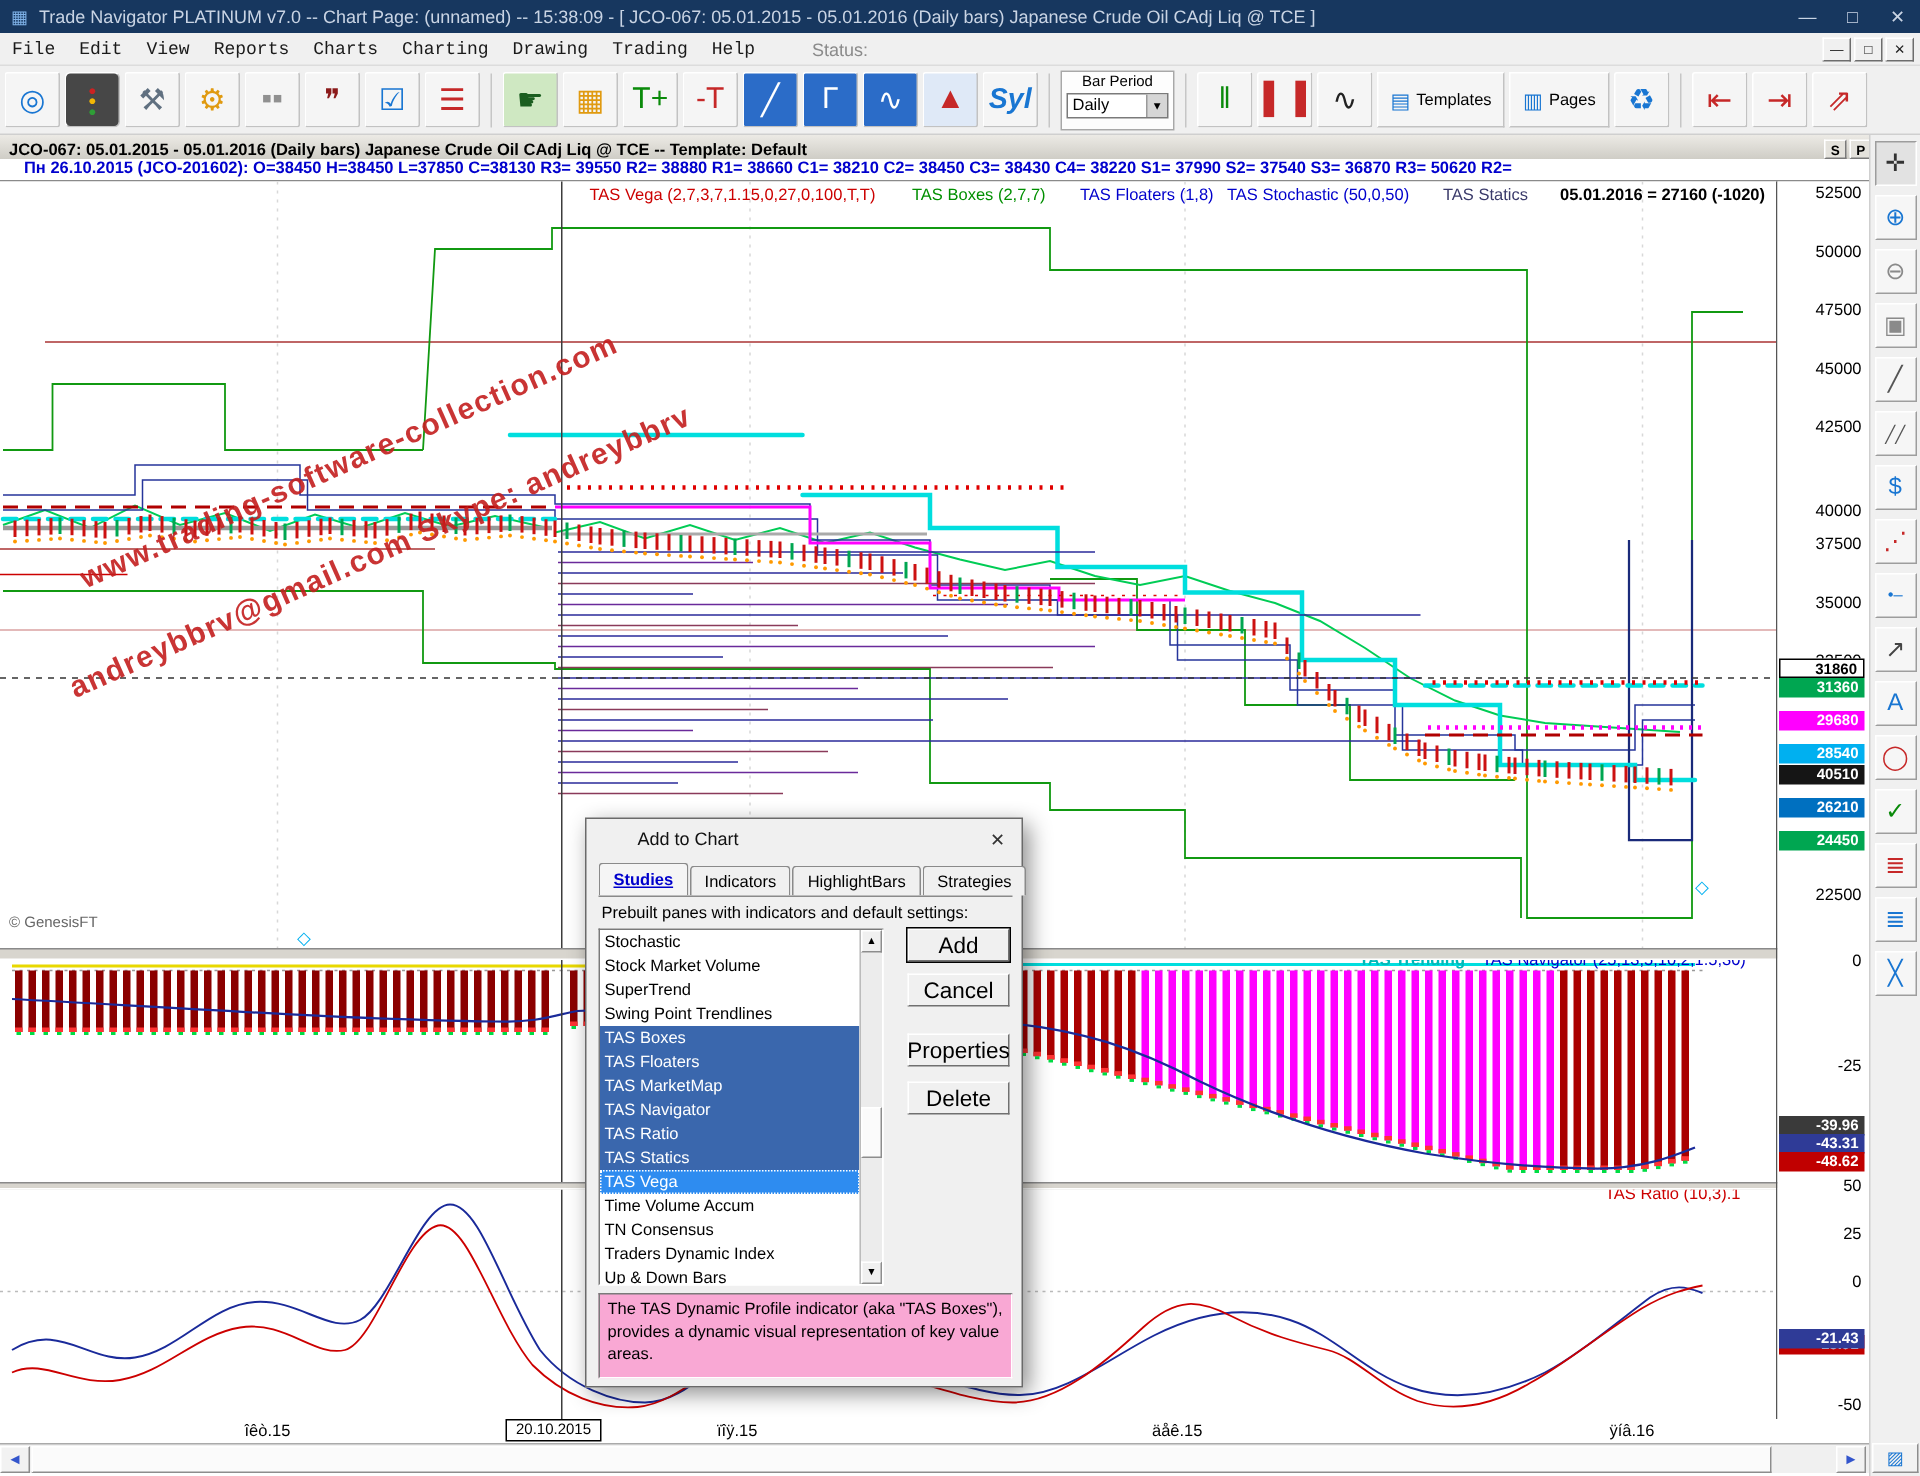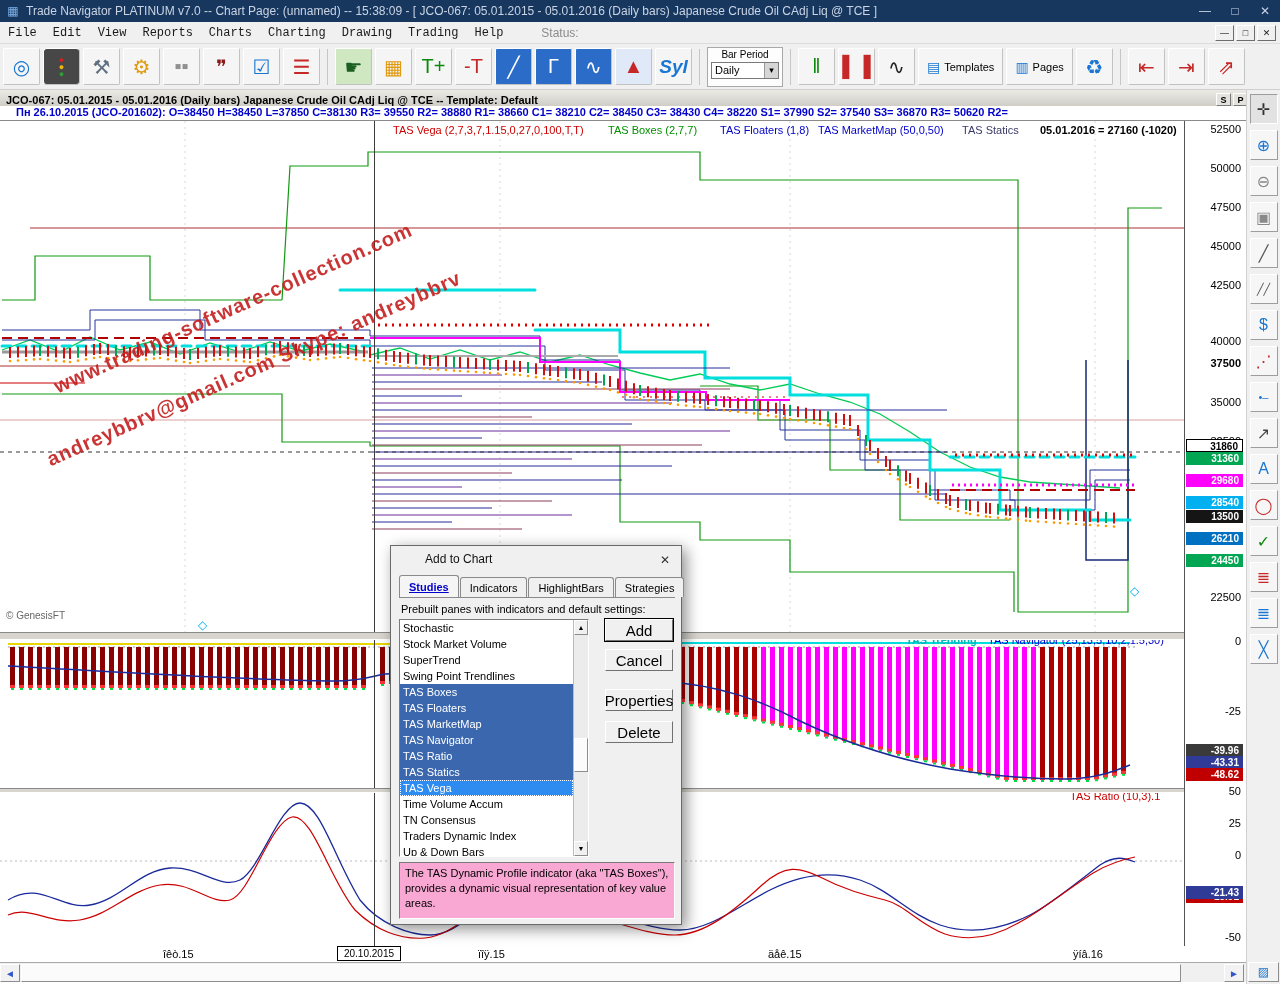--- a/index.html
+++ b/index.html
@@ -951,55 +951,55 @@
     <div class="crosshair-v"></div>
     <div class="watermark" id="wm1">www.trading-software-collection.com</div>
     <div class="watermark" id="wm2">andreybbrv@gmail.com  Skype: andreybbrv</div>
     <div class="copyright">© GenesisFT</div>
     <div class="diamond" style="left:198px;top:497px">◇</div>
     <div class="diamond" style="left:1130px;top:463px">◇</div>
     <div id="chart-overlays">
         <div class="ind-label" style="left: 393px; top: 3px; color: rgb(204, 0, 0); font-weight: normal;">TAS Vega (2,7,3,7,1.15,0,27,0,100,T,T)</div>
         <div class="ind-label" style="left: 608px; top: 3px; color: rgb(0, 143, 0); font-weight: normal;">TAS Boxes (2,7,7)</div>
         <div class="ind-label" style="left: 720px; top: 3px; color: rgb(0, 0, 204); font-weight: normal;">TAS Floaters (1,8)</div>
-        <div class="ind-label" style="left: 818px; top: 3px; color: rgb(0, 0, 204); font-weight: normal;">TAS MarketMap (50,0,50)</div>
+        <div class="ind-label" style="left: 818px; top: 3px; color: rgb(0, 0, 204); font-weight: normal;">TAS Stochastic (50,0,50)</div>
         <div class="ind-label" style="left: 962px; top: 3px; color: rgb(58, 58, 106); font-weight: normal;">TAS Statics</div>
         <div class="ind-label" style="left: 1040px; top: 3px; color: rgb(0, 0, 0); font-weight: bold;">05.01.2016 = 27160 (-1020)</div>
         <div class="ind-label" style="left: 906px; top: 513px; color: rgb(0, 184, 184); font-weight: bold;">TAS Trending</div>
         <div class="ind-label" style="left: 988px; top: 513px; color: rgb(0, 0, 204); font-weight: normal;">TAS Navigator (25,13,5,10,2,1.5,30)</div>
         <div class="ind-label" style="left: 1070px; top: 669px; color: rgb(204, 0, 0); font-weight: normal;">TAS Ratio (10,3).1</div>
       </div>
   </div>
 
   <div class="pane-divider" style="top:632px;height:8px"></div>
   <div class="pane-divider" style="top:788px;height:5px"></div>
 
   <div class="axis-sep"></div>
   <div class="price-axis" id="price-axis">
       <div class="axis-label" style="top: 2px;">52500</div>
       <div class="axis-label" style="top: 41px;">50000</div>
       <div class="axis-label" style="top: 80px;">47500</div>
       <div class="axis-label" style="top: 119px;">45000</div>
       <div class="axis-label" style="top: 158px;">42500</div>
       <div class="axis-label" style="top: 214px;">40000</div>
-      <div class="axis-label" style="top: 236px; font-weight: bold;">37500</div>
+      <div class="axis-label" style="top: 236px;">37500</div>
       <div class="axis-label" style="top: 275px;">35000</div>
       <div class="axis-label" style="top: 314px;">32500</div>
       <div class="axis-label" style="top: 470px;">22500</div>
       <div class="axis-label" style="top: 514px;">0</div>
       <div class="axis-label" style="top: 584px;">-25</div>
       <div class="axis-label" style="top: 664px;">50</div>
       <div class="axis-label" style="top: 696px;">25</div>
       <div class="axis-label" style="top: 728px;">0</div>
       <div class="axis-label" style="top: 810px;">-50</div>
       <div class="axis-tag" style="top: 318px; background: rgb(255, 255, 255); color: rgb(0, 0, 0); border: 1px solid rgb(0, 0, 0);">31860</div>
       <div class="axis-tag" style="top: 331px; background: rgb(0, 166, 81); color: rgb(255, 255, 255);">31360</div>
       <div class="axis-tag" style="top: 353px; background: rgb(255, 0, 255); color: rgb(255, 255, 255);">29680</div>
       <div class="axis-tag" style="top: 375px; background: rgb(0, 176, 240); color: rgb(255, 255, 255);">28540</div>
-      <div class="axis-tag" style="top: 389px; background: rgb(21, 21, 21); color: rgb(255, 255, 255);">13500</div>
+      <div class="axis-tag" style="top: 389px; background: rgb(21, 21, 21); color: rgb(255, 255, 255);">40510</div>
       <div class="axis-tag" style="top: 411px; background: rgb(0, 112, 192); color: rgb(255, 255, 255);">26210</div>
       <div class="axis-tag" style="top: 433px; background: rgb(0, 166, 81); color: rgb(255, 255, 255);">24450</div>
       <div class="axis-tag" style="top: 623px; background: rgb(58, 58, 58); color: rgb(255, 255, 255);">-39.96</div>
       <div class="axis-tag" style="top: 635px; background: rgb(47, 59, 151); color: rgb(255, 255, 255);">-43.31</div>
       <div class="axis-tag" style="top: 647px; background: rgb(192, 0, 0); color: rgb(255, 255, 255);">-48.62</div>
       <div class="axis-tag" style="top: 753px; background: rgb(192, 0, 0); color: rgb(255, 255, 255); margin-top: 16px;">-15.91</div>
       <div class="axis-tag" style="top: 765px; background: rgb(47, 59, 151); color: rgb(255, 255, 255);">-21.43</div>
     </div>
 
   <div class="right-strip">

